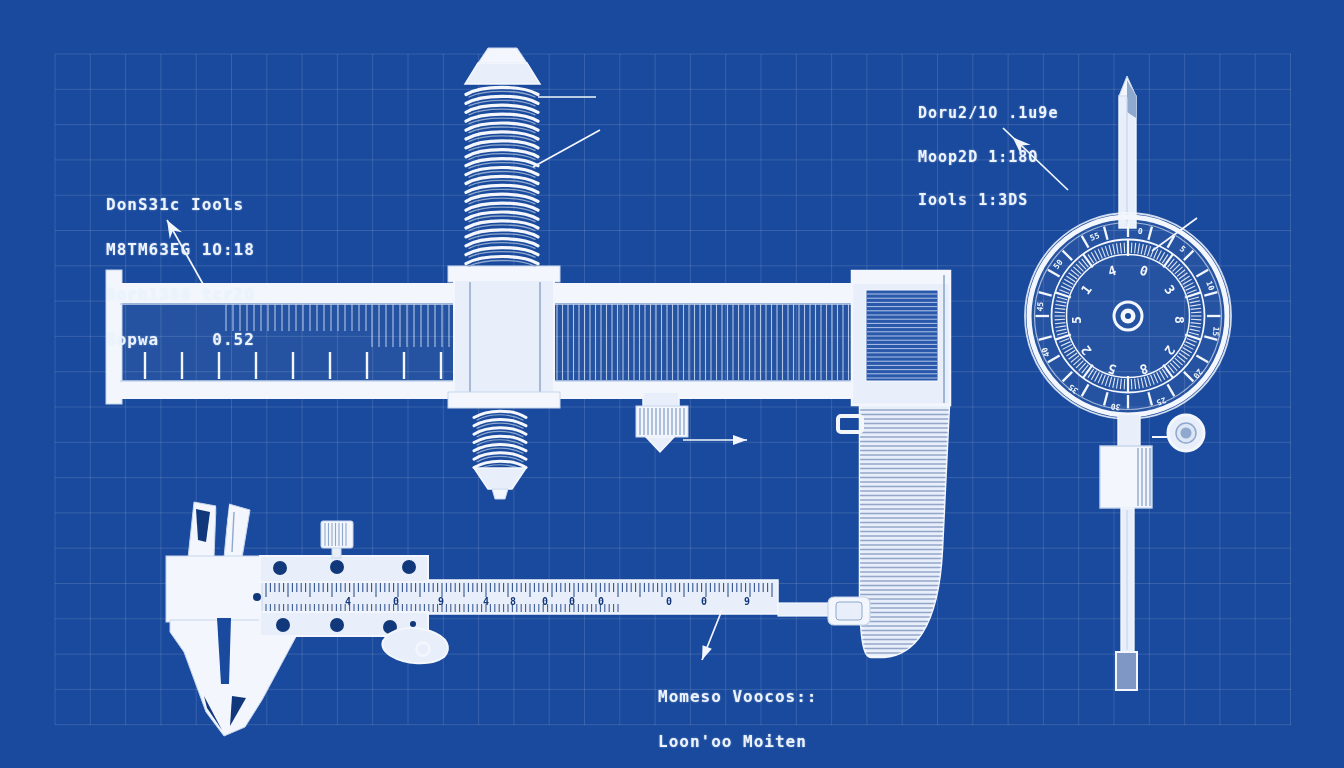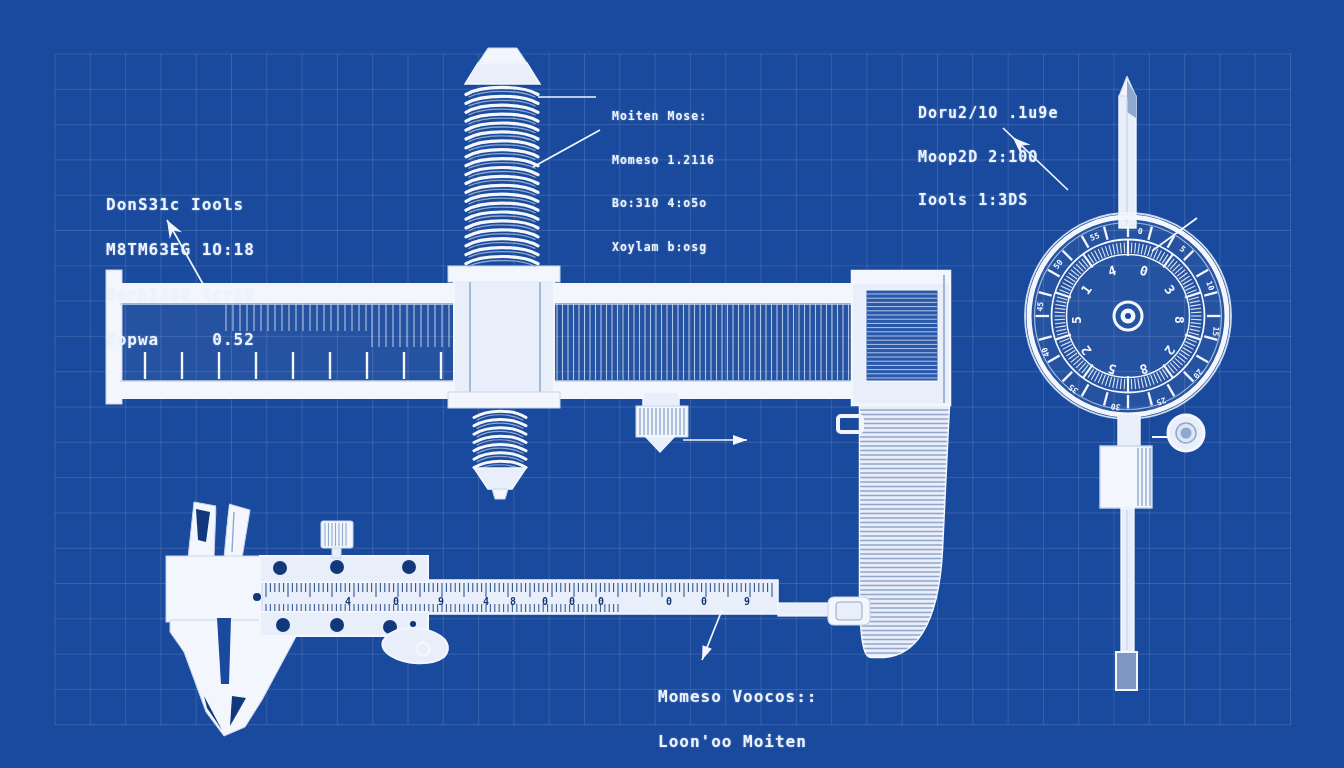--- a/index.html
+++ b/index.html
@@ -837,30 +837,24 @@
       </g>
     </svg>
 
   <div class="ann" id="ann-top-left">
     <span>DonS31c Iools</span>
     <span>M8TM63EG 1O:18</span>
     <span>Borh1380 tcr2O</span>
     <span>Bopwa     0.52</span>
   </div>
 
-  <div class="ann" id="ann-top-center">
-    <span>Moiten Mose:</span>
-    <span>Momeso 1.2116</span>
-    <span>Bo:310 4:o5o</span>
-    <span>Xoylam b:osg</span>
-  </div>
 
   <div class="ann" id="ann-top-right">
     <span>Doru2/1O .1u9e</span>
-    <span>Moop2D 2:10O</span>
+    <span>Moop2D 1:18O</span>
     <span>Iools 1:3DS</span>
   </div>
 
 
   <div class="ann" id="ann-bottom">
     <span>Momeso Voocos::</span>
     <span>Loon'oo Moiten</span>
     
     
   </div>

